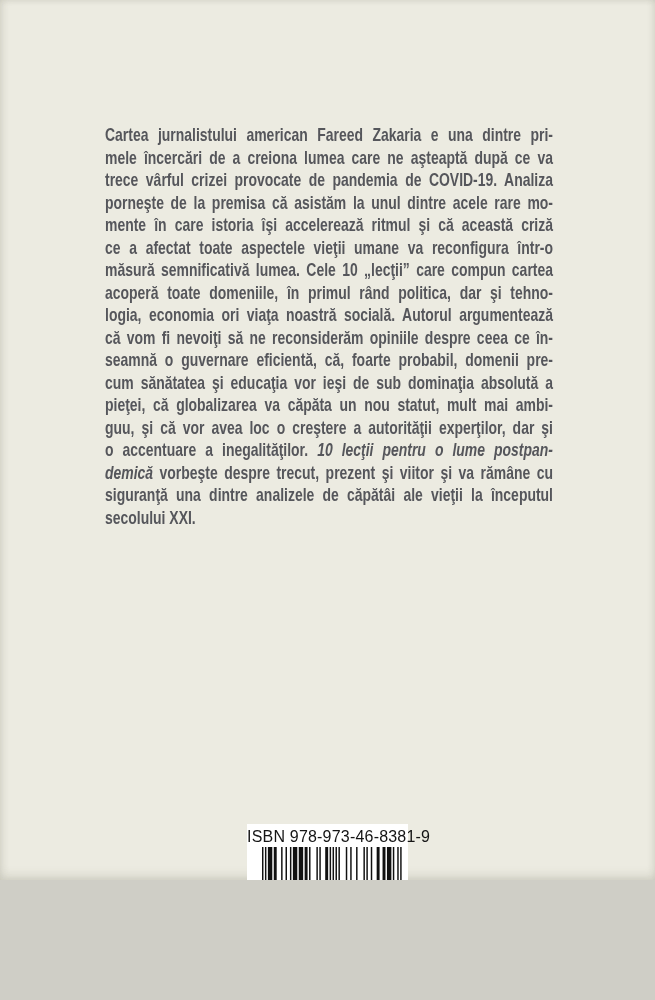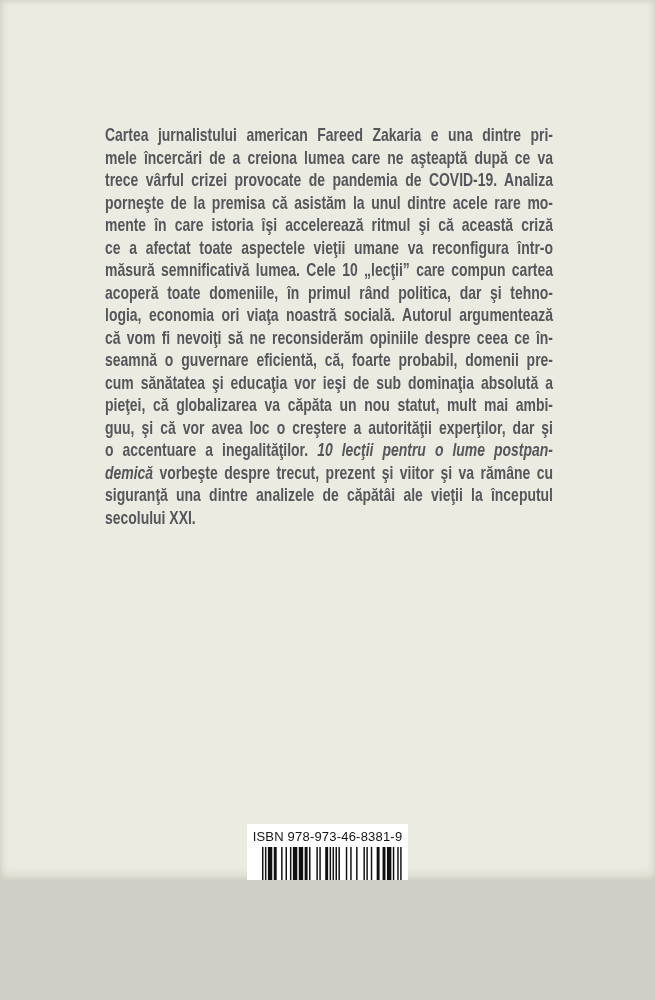--- a/index.html
+++ b/index.html
@@ -25,21 +25,21 @@
   }
   .blurb .line{white-space:normal;}
   .blurb .line.last{text-align-last:left;}
   .blurb .it{font-style:italic;}
   
   .barcode-box{
     position:absolute;left:247px;top:824px;width:161px;height:86px;
     background:#ffffff;text-align:center;
   }
   .isbn{
-    margin-top:6px;font-size:13px;line-height:14px;color:#151515;
+    margin-top:6px;font-size:16px;line-height:14px;color:#151515;
     letter-spacing:.2px;white-space:nowrap;text-align:center;
   }
   .bars-svg{display:block;margin:3px auto 0;}
   .bars-svg rect{fill:#111;}
   .bars-svg text{font-family:"DejaVu Sans",sans-serif;font-size:10.5px;fill:#111;}
   
   .website{position:absolute;left:0;width:655px;top:904px;text-align:right;color:#242424;}
   .website span{display:inline-block;font-size:25px;line-height:29px;letter-spacing:.5px;transform:scaleX(.95);}
   .tagline{position:absolute;left:0;width:655px;top:933px;text-align:center;color:#161616;}
   .tagline span{display:inline-block;font-size:13px;line-height:16px;font-weight:bold;transform:scaleX(.77);}

